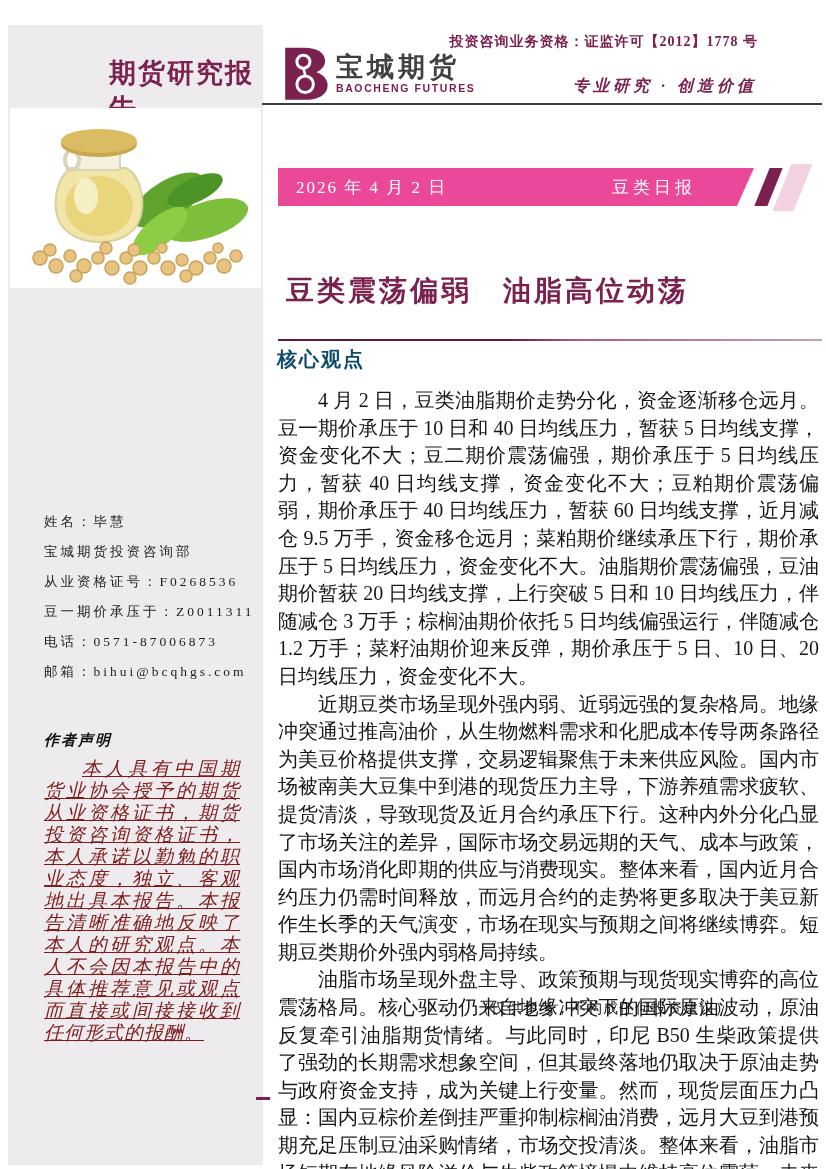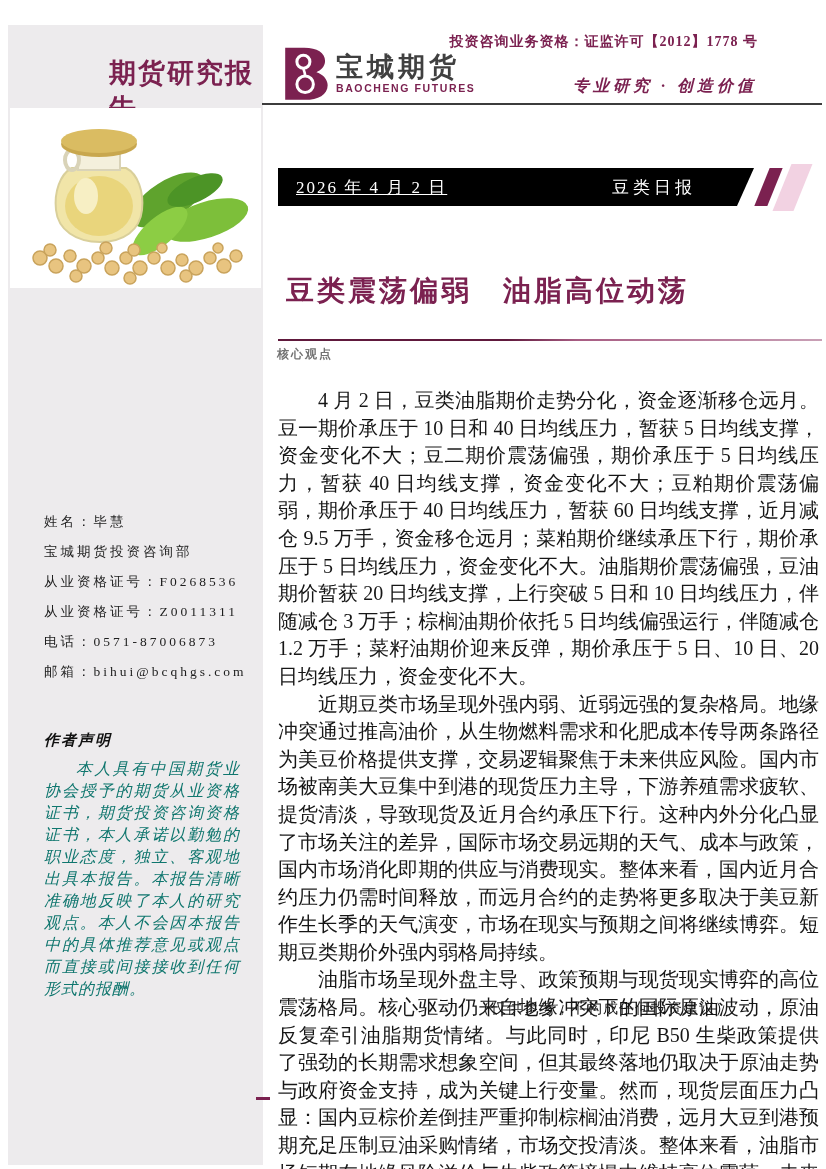--- a/index.html
+++ b/index.html
@@ -53,26 +53,27 @@
     font-family: "Liberation Serif", serif;
     font-weight: bold;
     font-style: italic;
     font-size: 15px;
     letter-spacing: 2px;
     color: #111111;
     margin-bottom: 8px;
   }
   .statement-body {
     font-style: italic;
-    font-size: 16px;
+    font-size: 19px;
     line-height: 22px;
     letter-spacing: 1px;
     text-align: justify;
     text-indent: 2em;
-    color: #0f766e;
+    color: #7f1d1d;
+    text-decoration: underline;
   }
 
   
   .logo {
     position: absolute;
     left: 280px; top: 46px;
     display: flex;
     align-items: center;
   }
   .logo-mark { width: 52px; height: 54px; }
@@ -123,26 +124,25 @@
   
   .banner {
     position: absolute;
     left: 278px; top: 168px;
     width: 544px; height: 38px;
   }
   .banner-bar {
     position: absolute;
     left: 0; top: 0;
     width: 476px; height: 38px;
-    background: #000000;
+    background: #ec4899;
     clip-path: polygon(0 0, 100% 0, calc(100% - 17px) 100%, 0 100%);
     color: #ffffff;
     display: flex;
     align-items: center;
-    text-decoration: underline;
   }
   .banner-date {
     margin-left: 18px;
     font-size: 17px;
     letter-spacing: 2px;
   }
   .banner-type {
     position: absolute;
     right: 58px;
     font-size: 17px;
@@ -179,23 +179,23 @@
     position: absolute;
     left: 278px; top: 339px;
     width: 544px; height: 2px;
     background: linear-gradient(to right, #60193c 0%, #60193c 42%, #a85d83 55%, #c9a0b6 100%);
   }
   .section-heading {
     position: absolute;
     left: 277px; top: 346px;
     font-family: Liberation Sans, sans-serif;
     font-weight: bold;
-    font-size: 12px;
+    font-size: 20px;
     letter-spacing: 2px;
-    color: #737373;
+    color: #0c4a6e;
   }
   .body-text {
     position: absolute;
     left: 278px; top: 387px;
     width: 541px;
     font-size: 20px;
     line-height: 27.6px;
     color: #161616;
     text-align: justify;
   }
@@ -269,21 +269,21 @@
           <circle cx="120" cy="170" r="6"></circle>
             <circle cx="176" cy="168" r="6"></circle>
         </g>
       </svg>
     </div>
 
     <div class="contact">
       <div class="line">姓名：毕慧</div>
       <div class="line">宝城期货投资咨询部</div>
       <div class="line">从业资格证号：F0268536</div>
-      <div class="line">从业资格证号：Z0011311</div>
+      <div class="line">豆一期价承压于：Z0011311</div>
       <div class="line">电话：0571-87006873</div>
       <div class="line">邮箱：bihui@bcqhgs.com</div>
     </div>
 
     <div class="statement">
       <div class="statement-heading">作者声明</div>
       <div class="statement-body">本人具有中国期货业协会授予的期货从业资格证书，期货投资咨询资格证书，本人承诺以勤勉的职业态度，独立、客观地出具本报告。本报告清晰准确地反映了本人的研究观点。本人不会因本报告中的具体推荐意见或观点而直接或间接接收到任何形式的报酬。</div>
     </div>
   </div>
 

